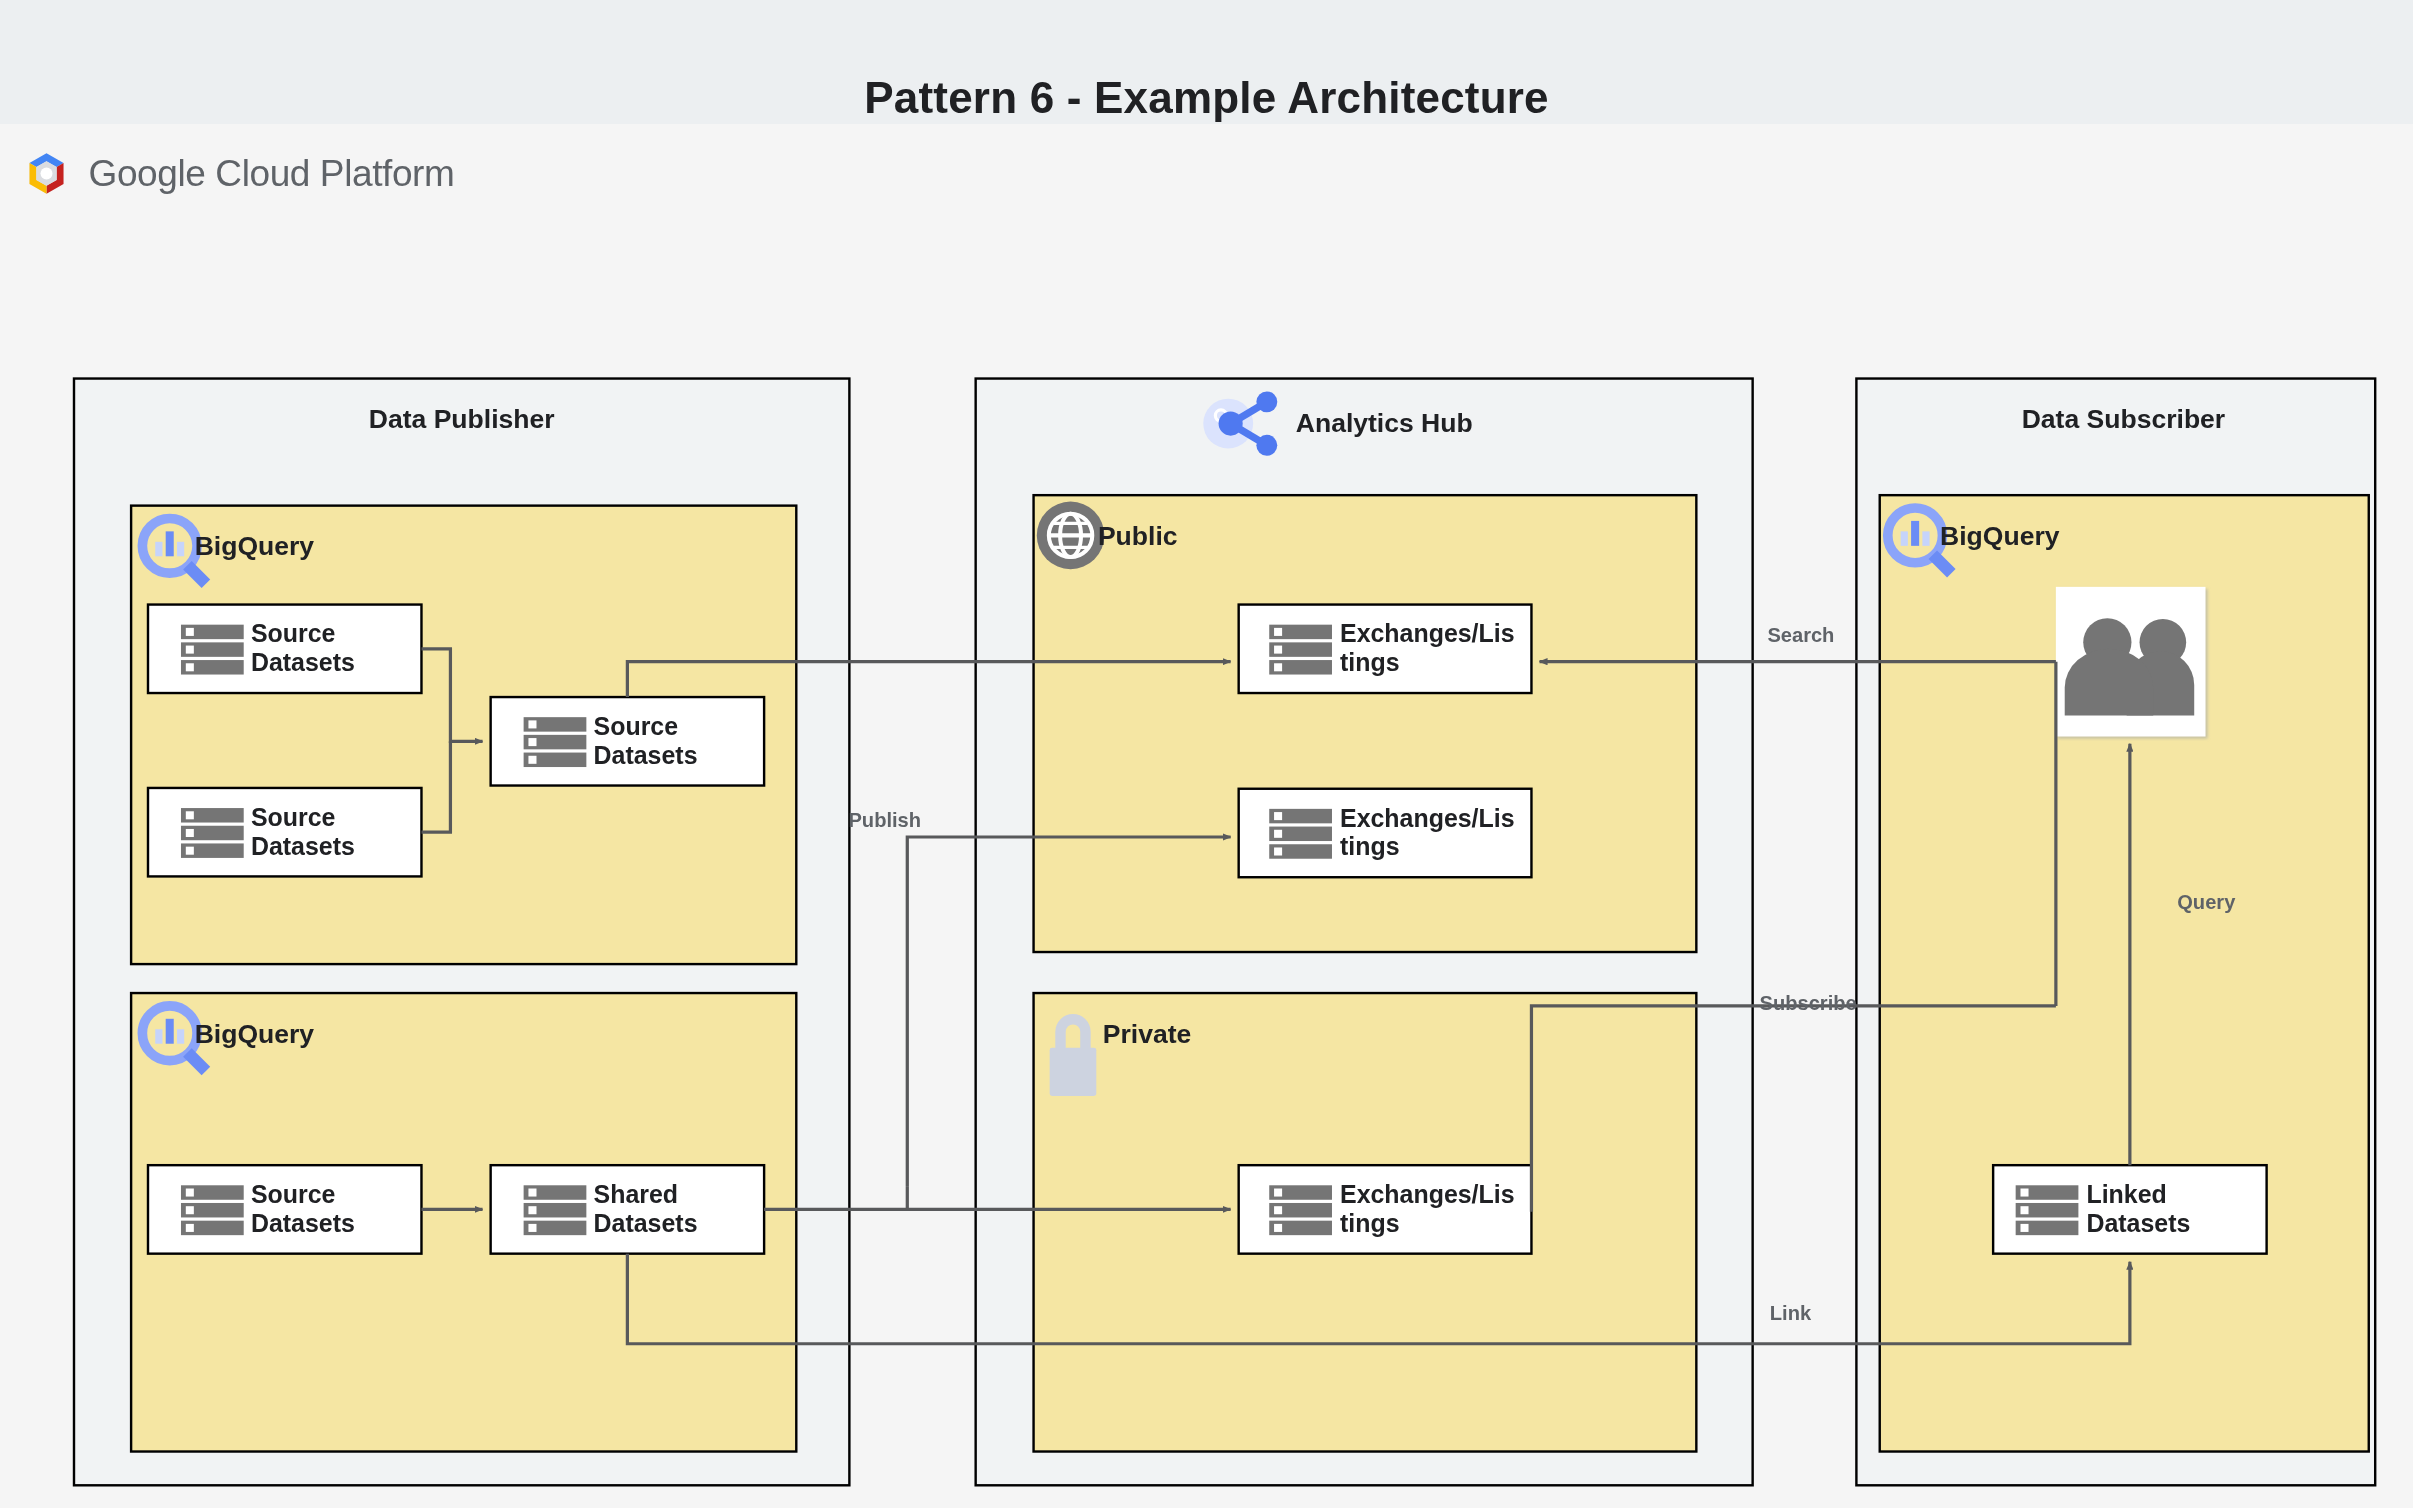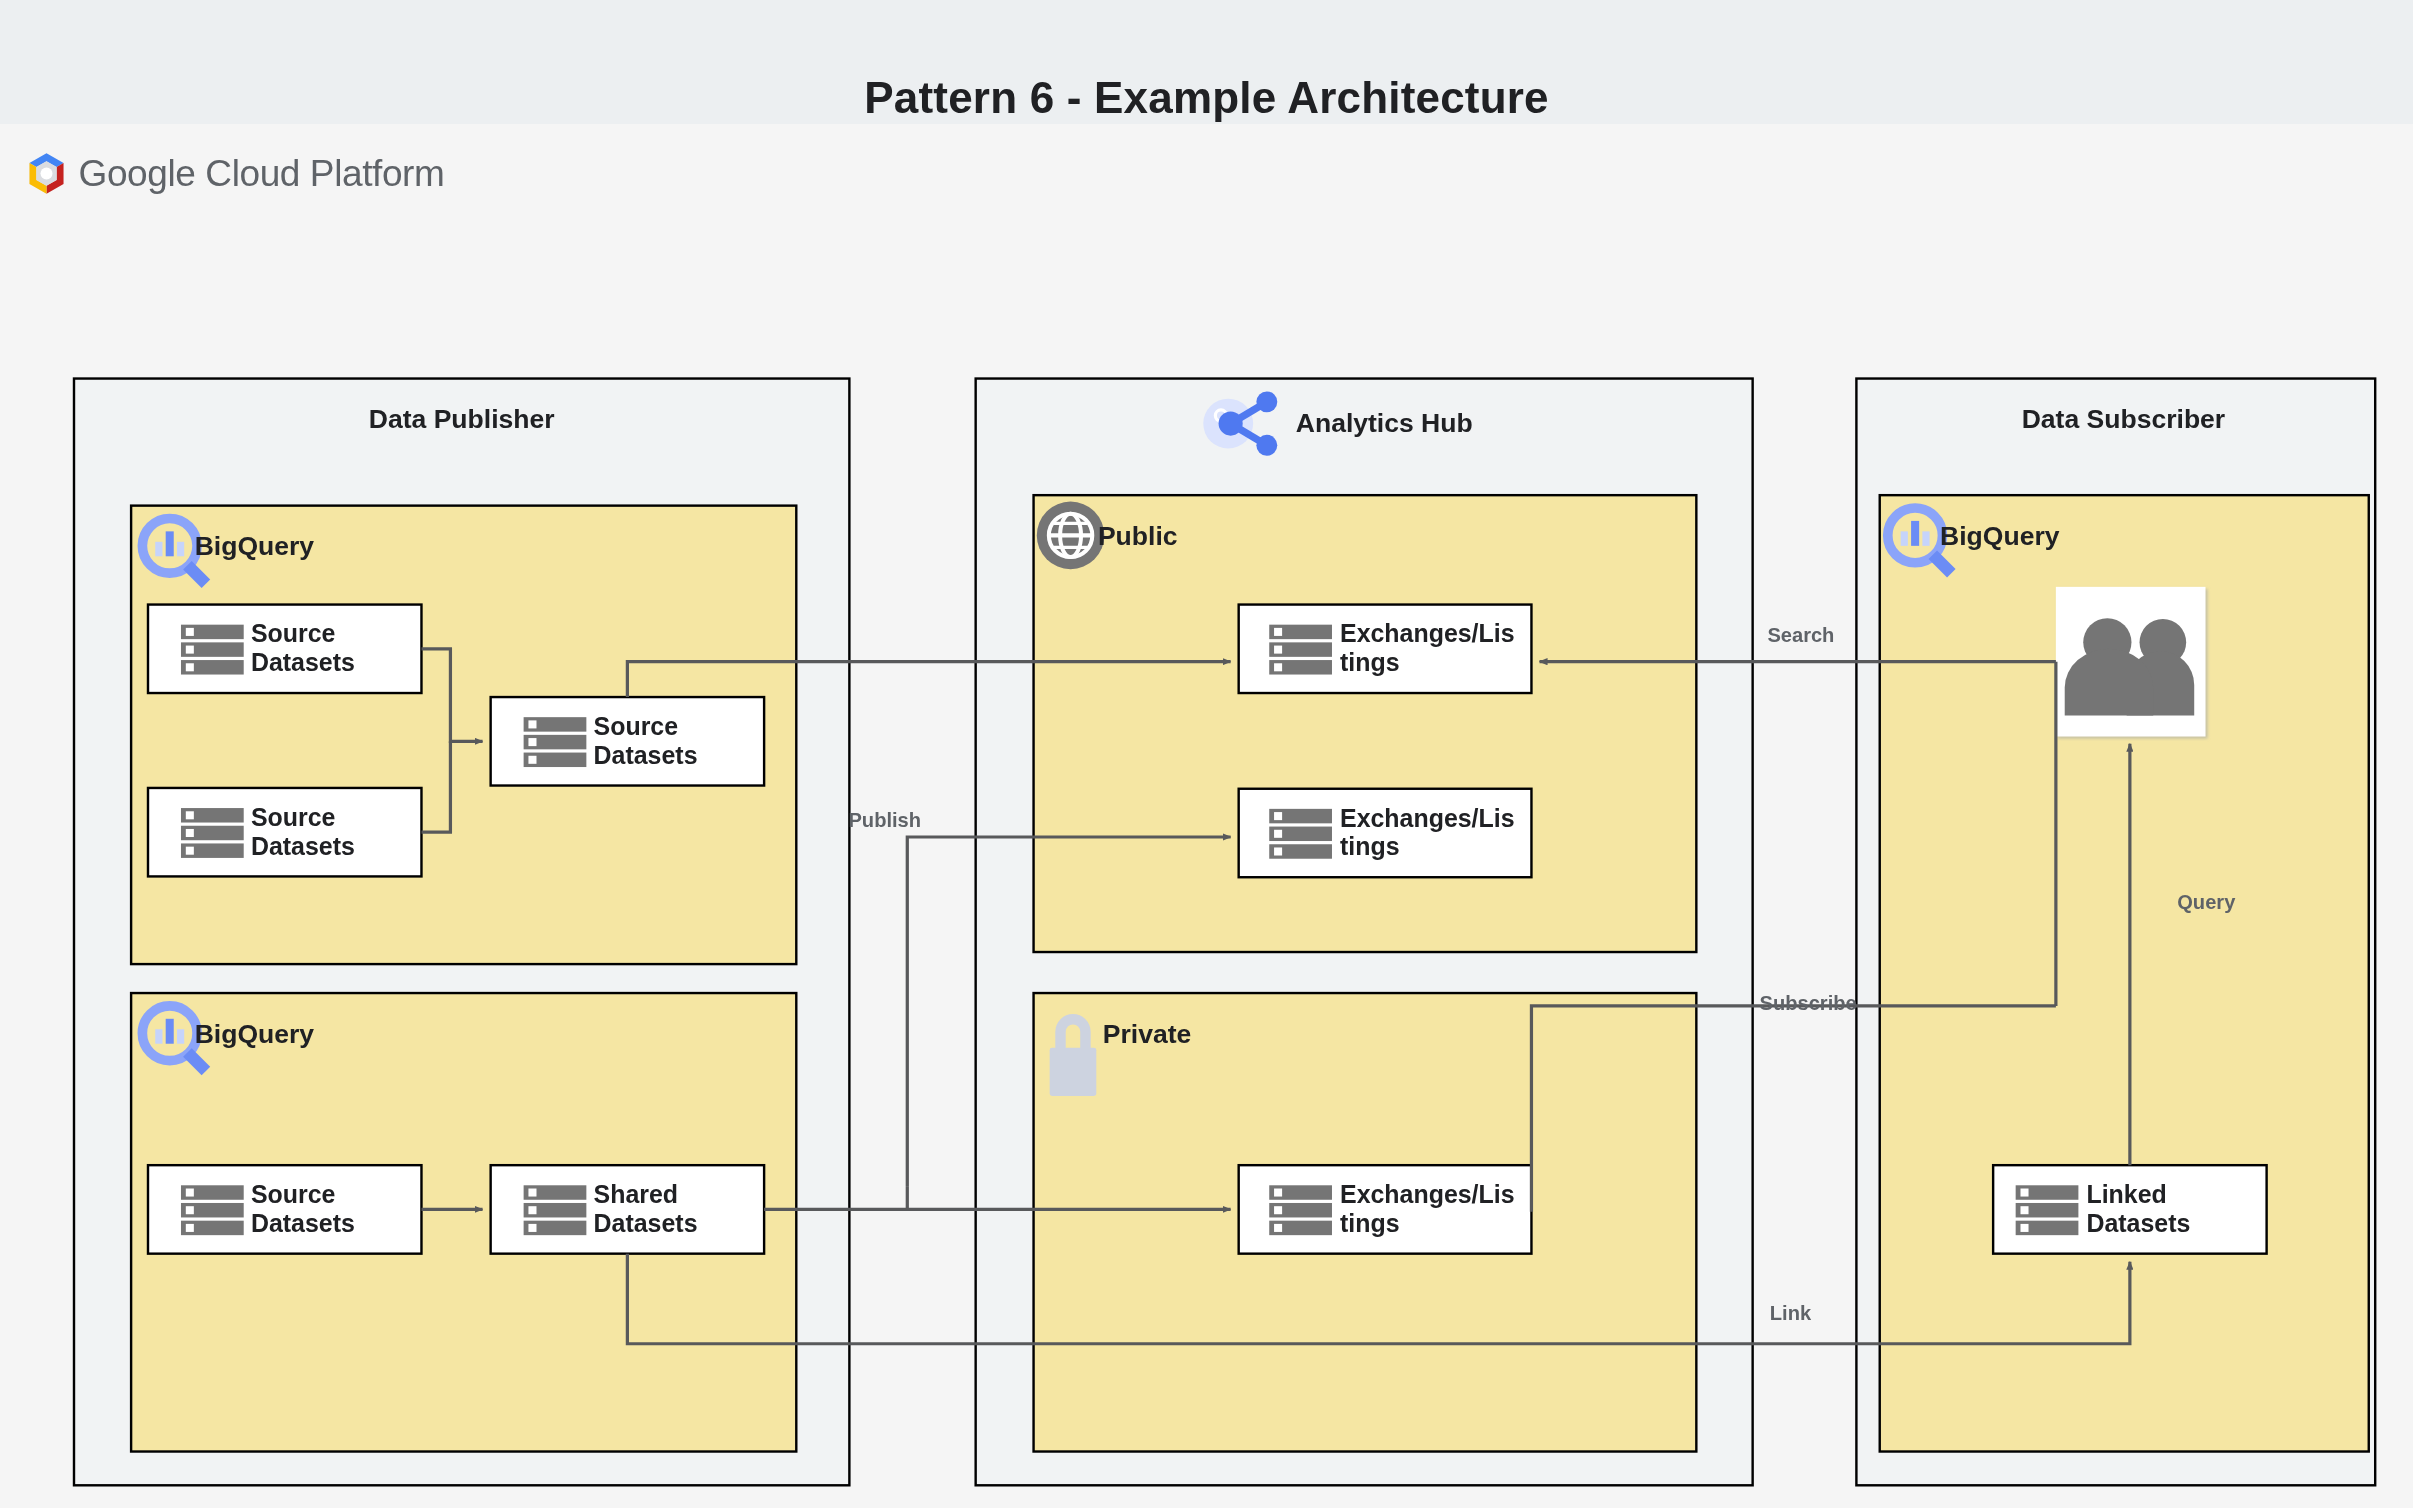--- a/index.html
+++ b/index.html
@@ -2,21 +2,21 @@
 <html style="font-size:13px"><head>
 <meta charset="utf-8">
 <style>
   html,body{margin:0;padding:0;background:#ffffff;}
   body{width:2413px;height:1508px;font-family:"Liberation Sans",sans-serif;overflow:hidden;}
   #stage{position:relative;width:2413px;height:1508px;background:#eceff1;}
   #titlebar{position:absolute;left:0;top:0;width:2413px;height:124px;background:#eceff1;}
   #title{position:absolute;left:0;top:42px;width:2413px;text-align:center;
          font-size:44px;font-weight:bold;color:#202124;letter-spacing:0.2px;margin-top:31px;}
   #canvas{position:absolute;left:0;top:124px;width:2413px;height:1385px;background:#f5f5f5;}
-  #gcpbar{position:absolute;left:22.5px;top:26px;display:flex;align-items:center;gap:9px;}
+  #gcpbar{position:absolute;left:22.5px;top:26px;display:flex;align-items:center;gap:19px;}
   #gcptext{font-size:37px;color:#5f6368;letter-spacing:-0.4px;font-family:"Liberation Sans",sans-serif;}
   svg#diag{position:absolute;left:0;top:0;width:2413px;height:1385px;}
   .zname{font-size:33px;font-weight:bold;fill:#202124;font-family:"Liberation Sans",sans-serif;}
   .svcname{font-size:33px;font-weight:bold;fill:#202124;font-family:"Liberation Sans",sans-serif;}
   .nodetext{font-size:31px;font-weight:bold;fill:#202124;font-family:"Liberation Sans",sans-serif;}
   .edgelabel{font-size:25px;font-weight:bold;fill:#5f6368;font-family:"Liberation Sans",sans-serif;}
 </style>
 </head>
 <body>
 

